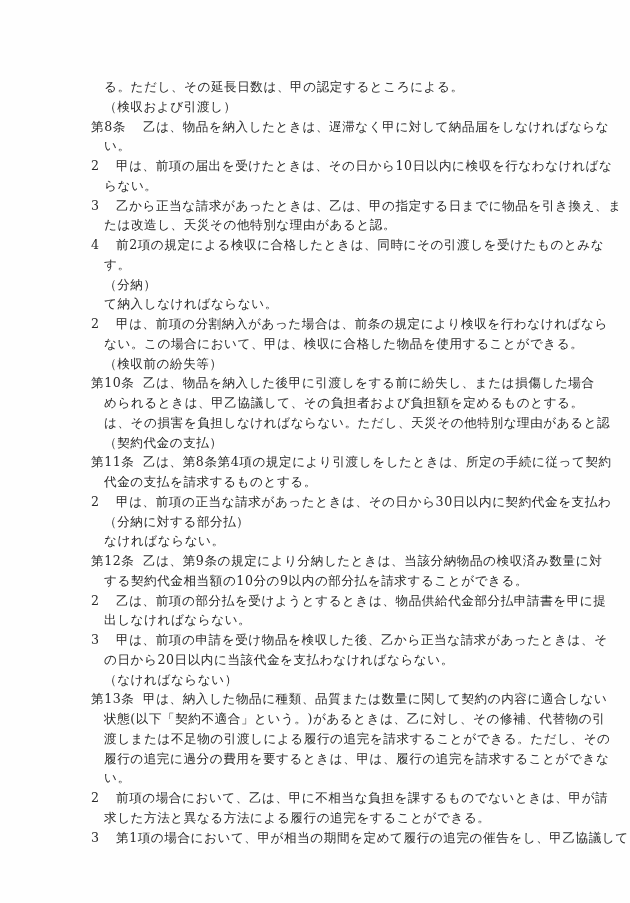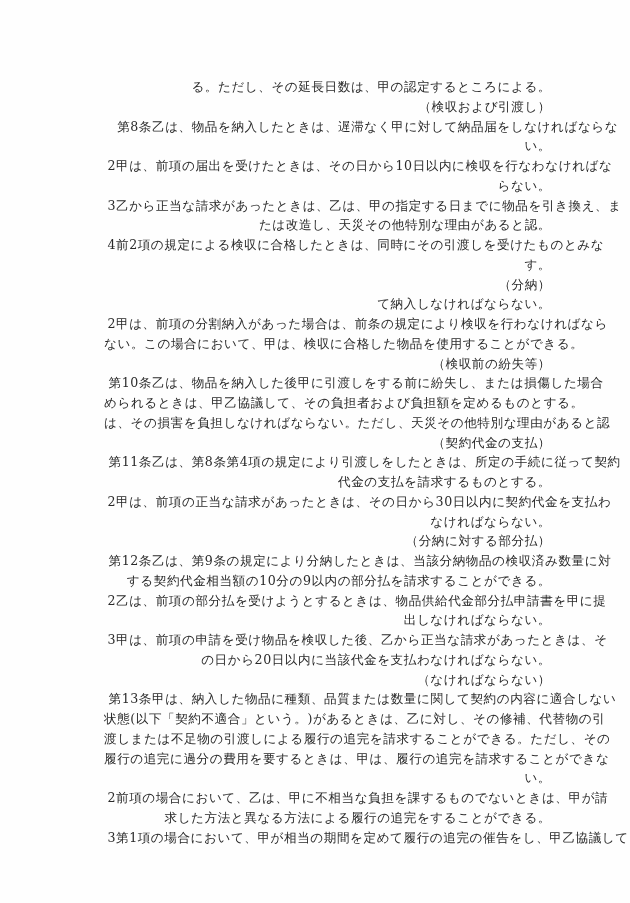--- a/index.html
+++ b/index.html
@@ -4,37 +4,37 @@
 <style>
   html, body { margin: 0; padding: 0; }
   body {
     width: 630px; height: 903px; overflow: hidden;
     background: #fefefe;
     font-family: "DejaVu Serif", "Liberation Serif", serif;
     color: #2a2a2a;
   }
   .page {
     position: relative;
-    width: 630px; height: 752px; text-align: right;
+    width: 630px; height: 752px;
   }
   .content {
     position: absolute;
     left: 91px; top: 77px;
     width: 460px;
   }
   .line {
     height: 19.75px;
     line-height: 19.75px;
     font-size: 12.6px;
     white-space: nowrap;
     letter-spacing: 0.55px;
   }
   .ind1 { padding-left: 13px; }
   .cap { padding-left: 13px; }
-  .art-head { display: inline-block; width: 52px; margin-left: 9px; }
+  .art-head { display: inline-block; width: 52px; }
   .item-head { display: inline-block; width: 25px; }
 </style>
 </head>
 <body>
 
 <div class="page">
   <div class="content" id="content">
       <div class="line ind1">る。ただし、その延長日数は、甲の認定するところによる。</div>
       <div class="line cap">（検収および引渡し）</div>
       <div class="line"><span class="art-head">第8条</span><span>乙は、物品を納入したときは、遅滞なく甲に対して納品届をしなければならな</span></div>
@@ -50,22 +50,22 @@
       <div class="line"><span class="item-head">2</span><span>甲は、前項の分割納入があった場合は、前条の規定により検収を行わなければなら</span></div>
       <div class="line ind1">ない。この場合において、甲は、検収に合格した物品を使用することができる。</div>
       <div class="line cap">（検収前の紛失等）</div>
       <div class="line"><span class="art-head">第10条</span><span>乙は、物品を納入した後甲に引渡しをする前に紛失し、または損傷した場合</span></div>
       <div class="line ind1">められるときは、甲乙協議して、その負担者および負担額を定めるものとする。</div>
       <div class="line ind1">は、その損害を負担しなければならない。ただし、天災その他特別な理由があると認</div>
       <div class="line cap">（契約代金の支払）</div>
       <div class="line"><span class="art-head">第11条</span><span>乙は、第8条第4項の規定により引渡しをしたときは、所定の手続に従って契約</span></div>
       <div class="line ind1">代金の支払を請求するものとする。</div>
       <div class="line"><span class="item-head">2</span><span>甲は、前項の正当な請求があったときは、その日から30日以内に契約代金を支払わ</span></div>
+      <div class="line cap">（分納に対する部分払）</div>
       <div class="line ind1">なければならない。</div>
-      <div class="line cap">（分納に対する部分払）</div>
       <div class="line"><span class="art-head">第12条</span><span>乙は、第9条の規定により分納したときは、当該分納物品の検収済み数量に対</span></div>
       <div class="line ind1">する契約代金相当額の10分の9以内の部分払を請求することができる。</div>
       <div class="line"><span class="item-head">2</span><span>乙は、前項の部分払を受けようとするときは、物品供給代金部分払申請書を甲に提</span></div>
       <div class="line ind1">出しなければならない。</div>
       <div class="line"><span class="item-head">3</span><span>甲は、前項の申請を受け物品を検収した後、乙から正当な請求があったときは、そ</span></div>
       <div class="line ind1">の日から20日以内に当該代金を支払わなければならない。</div>
       <div class="line cap">（なければならない）</div>
       <div class="line"><span class="art-head">第13条</span><span>甲は、納入した物品に種類、品質または数量に関して契約の内容に適合しない</span></div>
       <div class="line ind1">状態(以下「契約不適合」という。)があるときは、乙に対し、その修補、代替物の引</div>
       <div class="line ind1">渡しまたは不足物の引渡しによる履行の追完を請求することができる。ただし、その</div>

